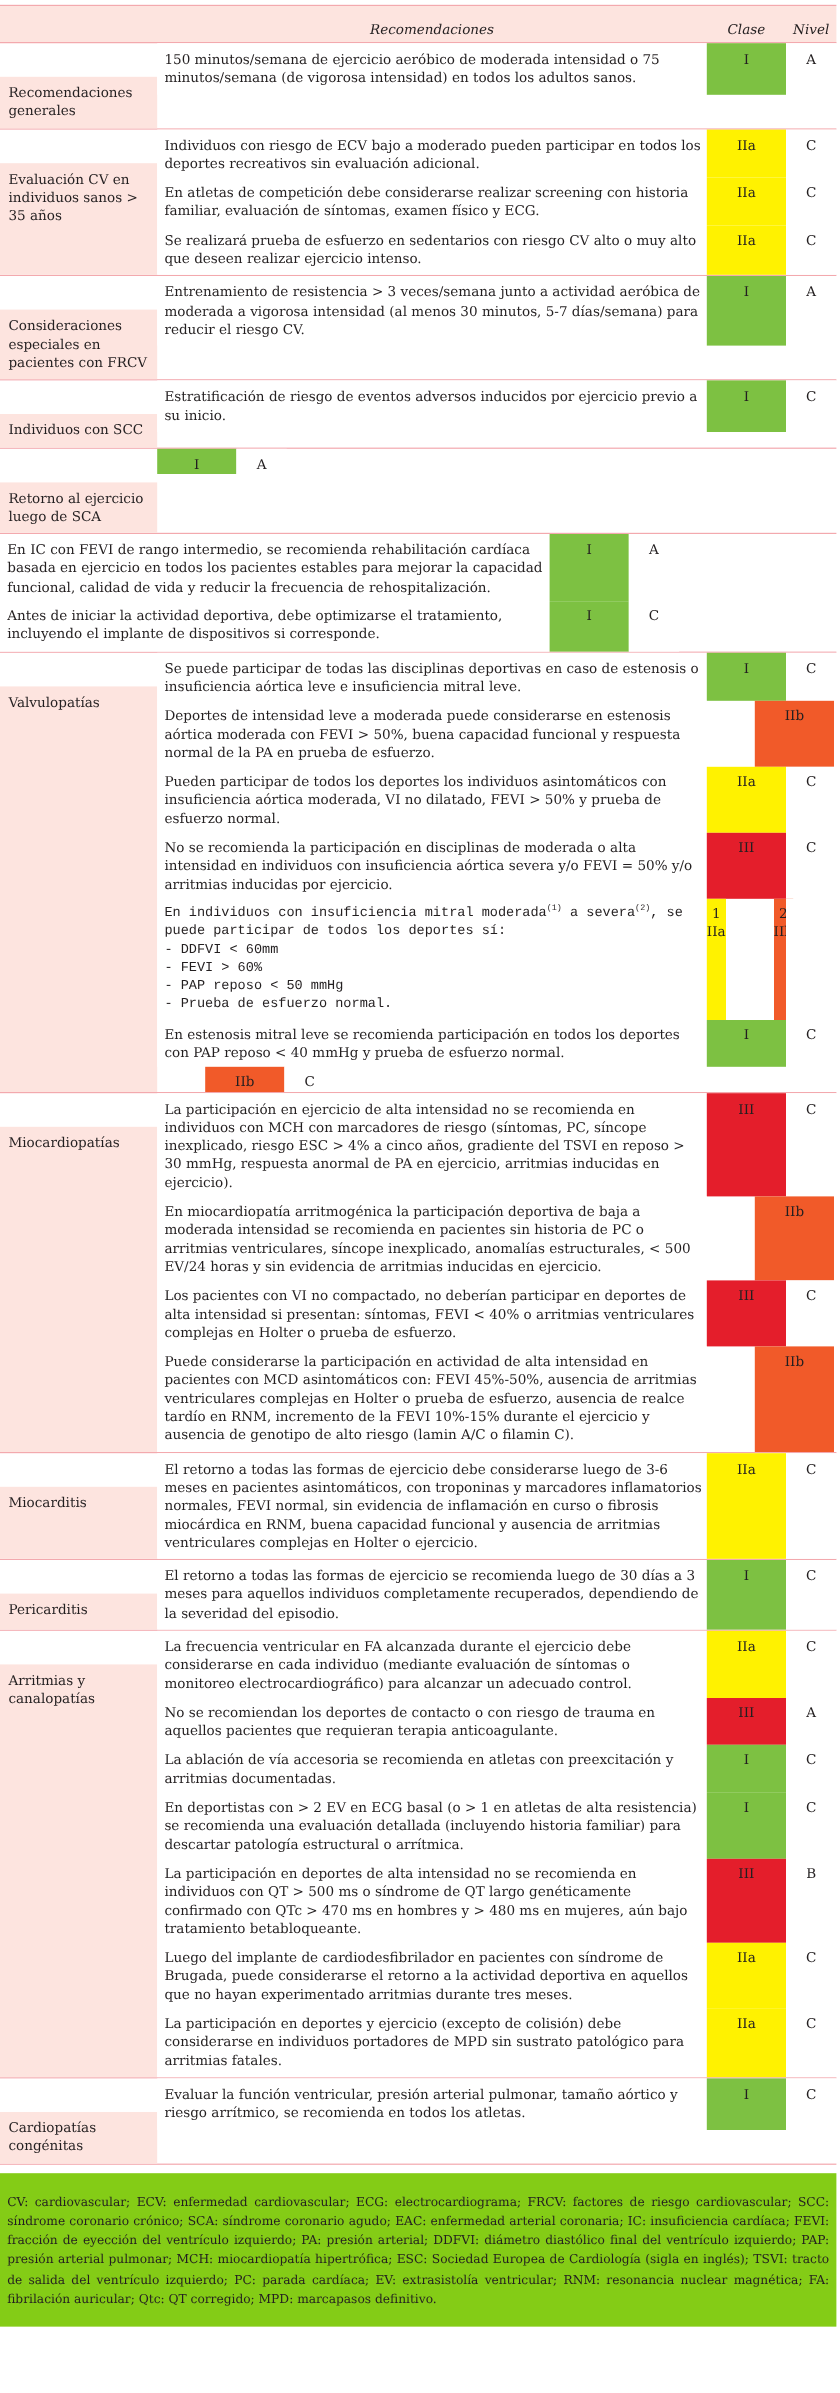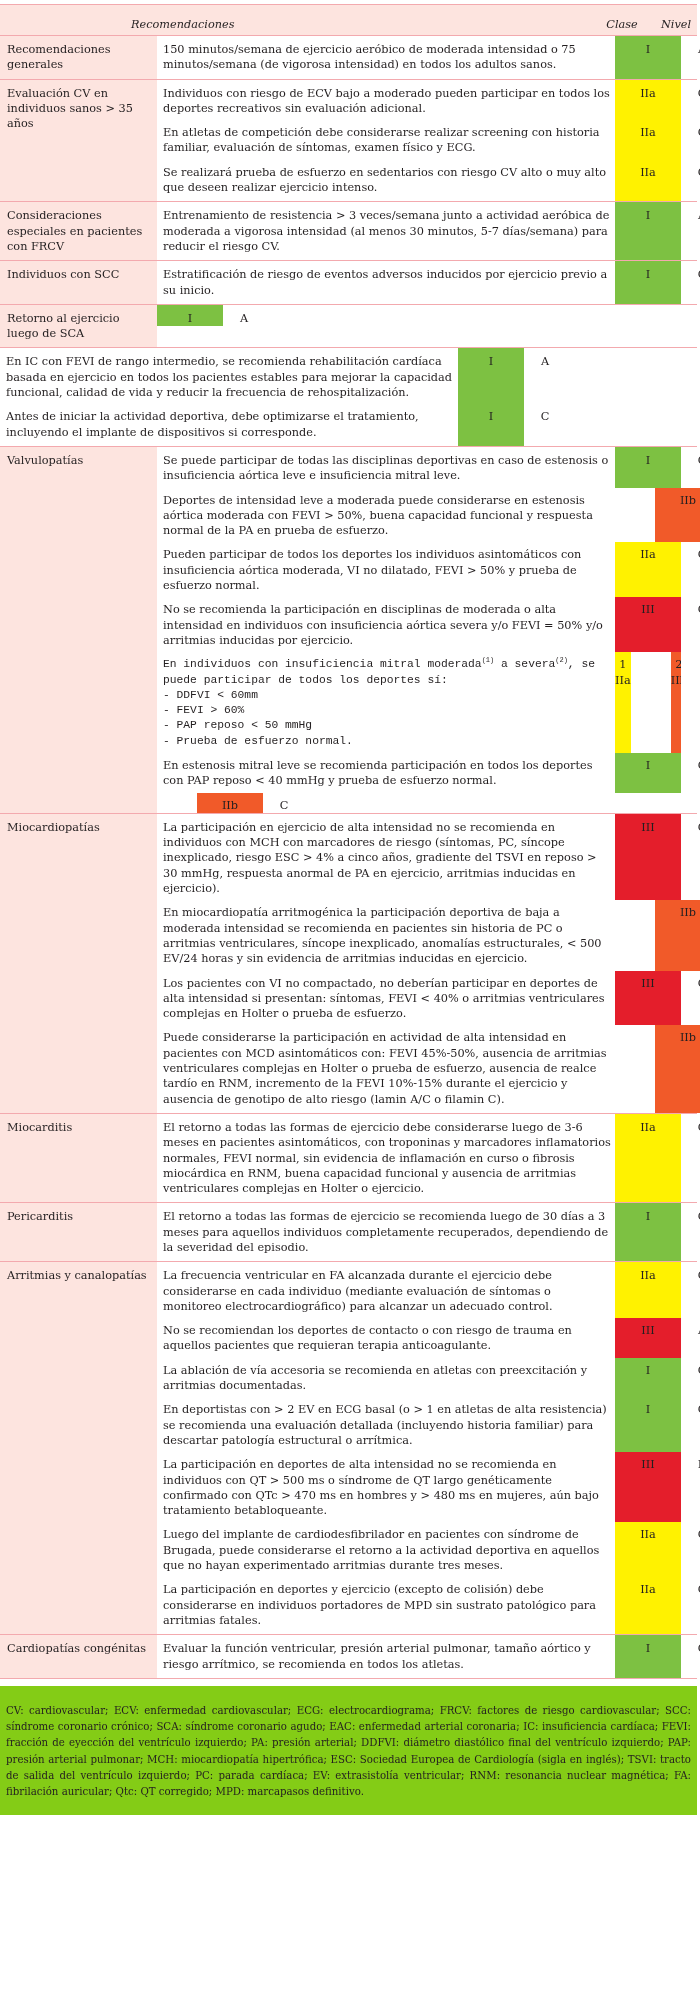--- a/index.html
+++ b/index.html
@@ -22,33 +22,34 @@
   .head {
     display: flex;
     background: #fde4df;
     border-bottom: 1.5px solid #f3a9ae;
     height: 31px;
     align-items: flex-end;
     padding-bottom: 3px;
     font-style: italic;
   }
   .head .h-cat { width: 131px; }
-  .head .h-rec { width: 458px; }
+  .head .h-rec { width: 458px; text-align: center; }
   .head .h-cls { width: 66px; text-align: center; }
   .head .h-niv { width: 42px; text-align: center; }
 
   .group {
     display: flex;
     border-bottom: 1.5px solid #f3a9ae;
   }
   .group .cat {
-    width: 157px;
+    width: 131px;
     background: #fde4df;
     padding: 6px 4px 6px 7px;
     flex-shrink: 0;
+    margin-top: 28px;
   }
   .group .items {
     flex: 1;
     display: flex;
     flex-direction: column;
   }
   .item {
     display: flex;
     align-items: stretch;
   }

